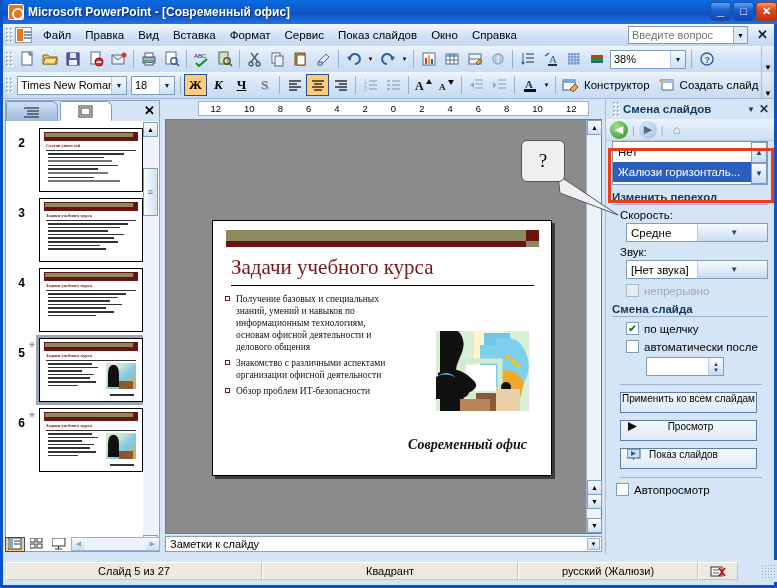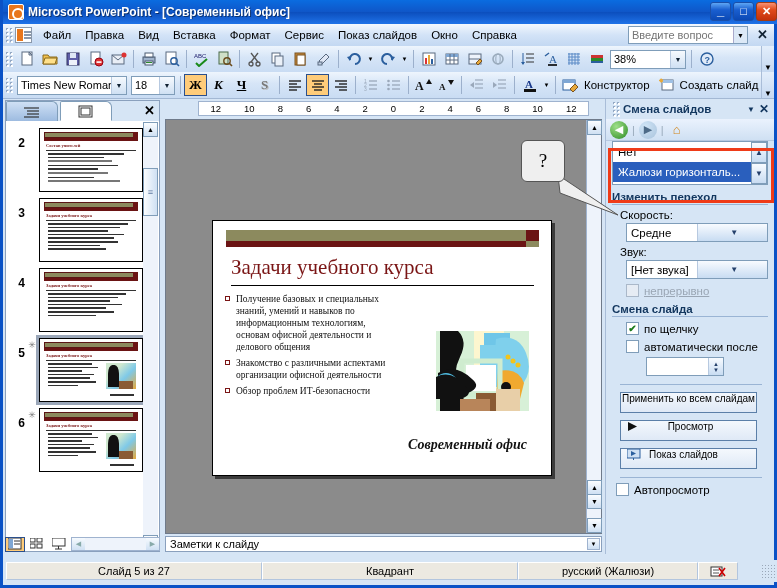--- a/index.html
+++ b/index.html
@@ -234,21 +234,21 @@
   .tp-combo { margin-left:14px; height:19px; background:#fff; border:1px solid #7f9db9;
      display:flex; align-items:center; font-size:11.5px; cursor:pointer; }
   .tp-combo span { padding-left:4px; flex:1; }
   .tp-combo .dd { width:16px; height:17px; background:linear-gradient(180deg,#f8fbff,#c8dcf2);
      border-left:1px solid #b7c9e0; display:flex; align-items:center; justify-content:center;
      font-size:8px; color:#25406b; }
   .tp-check { display:flex; align-items:center; margin:5px 0 0 14px; font-size:11.5px; cursor:pointer; }
   .tp-check .box { width:13px; height:13px; background:#fff; border:1px solid #7f9db9; margin-right:5px;
      flex:none; display:flex; align-items:center; justify-content:center; font-size:10px;
      color:#1a7a1a; font-weight:bold; line-height:1; }
-  .tp-check.dis { color:#9aa6b4;text-decoration:underline; }
+  .tp-check.dis { color:#9aa6b4; }
   .tp-check.dis .box { background:#e6ecf4; border-color:#aab8c9; }
   .spinbox { margin-left:34px; margin-top:4px; width:78px; height:19px; background:#fff;
      border:1px solid #7f9db9; display:flex; }
   .spinbox .sp { margin-left:auto; width:15px; background:linear-gradient(180deg,#f8fbff,#c8dcf2);
      border-left:1px solid #b7c9e0; display:flex; flex-direction:column; align-items:center;
      justify-content:center; font-size:6px; color:#25406b; cursor:pointer; line-height:6px; }
   .tp-btn { margin:7px 11px 0 8px; height:21px; background:linear-gradient(180deg,#f4f8fd,#dfe9f6);
      border:1px solid #5b7fa8; display:flex; align-items:flex-start; justify-content:center;
      font-size:10px; cursor:pointer; }
   .tp-btn.icon { justify-content:flex-start; padding-left:6px; }

